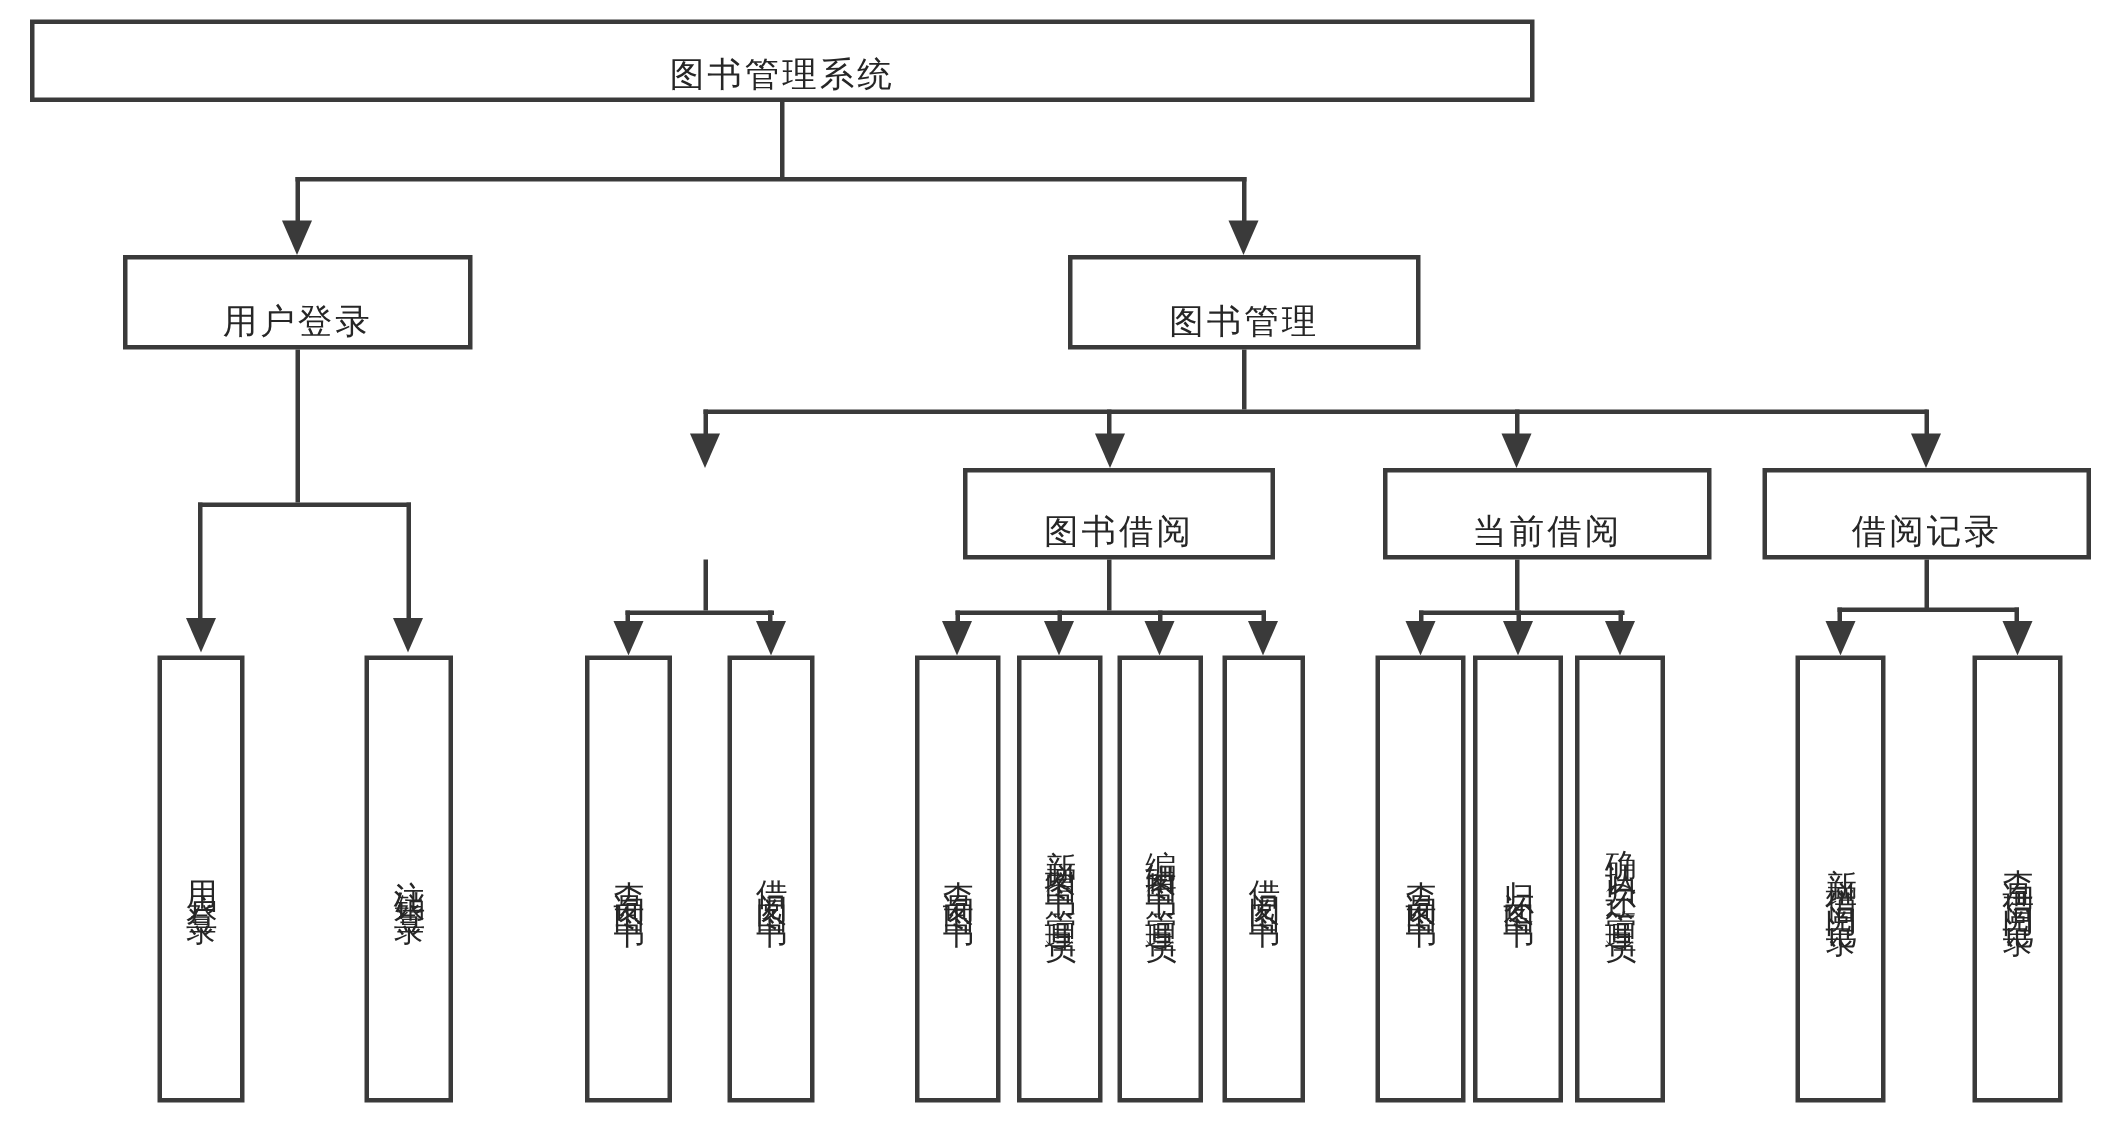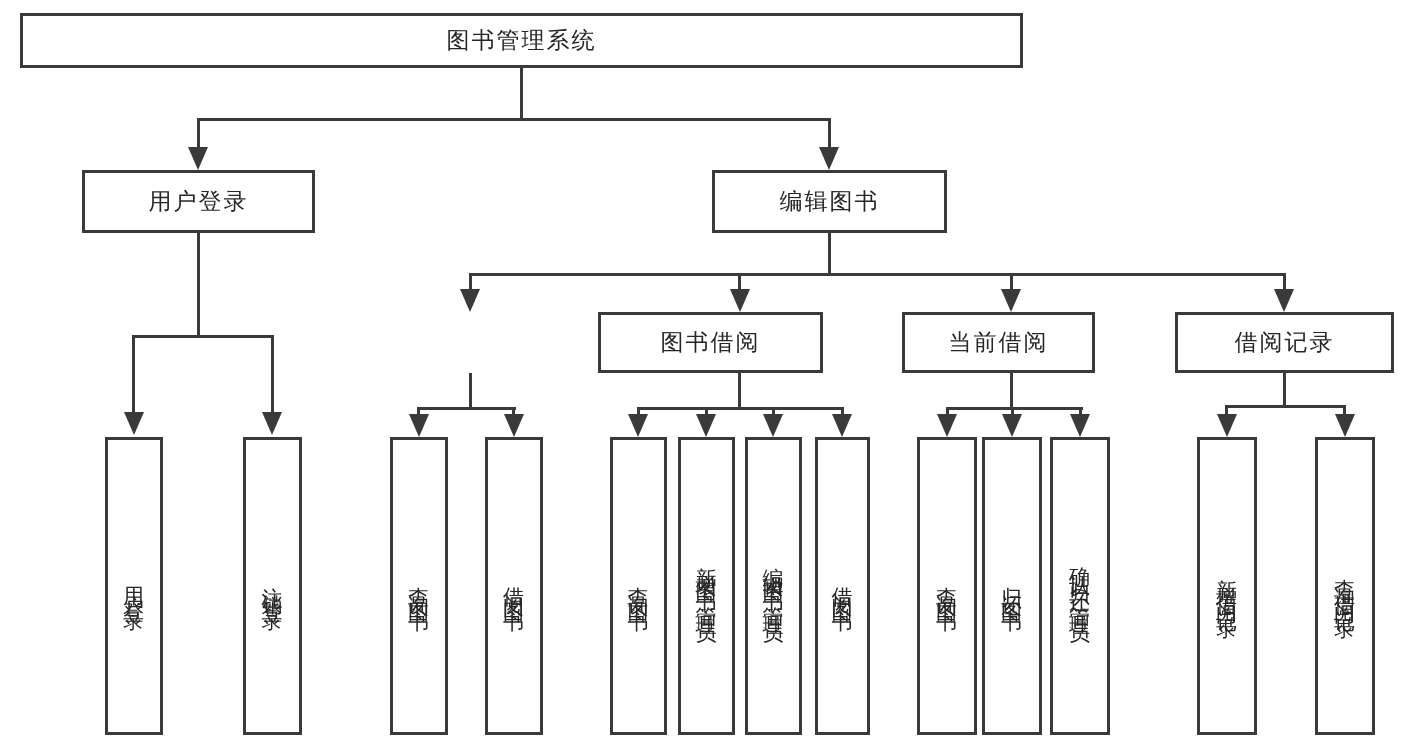--- a/index.html
+++ b/index.html
@@ -3,21 +3,21 @@
 <meta charset="utf-8">
 <style>
   html,body { margin:0; padding:0; background:#ffffff; }
   body { font-family:"Liberation Sans", sans-serif; }
   .canvas {
     position:relative; width:1405px; height:747px; background:#ffffff;
     overflow:hidden; color:#222222;
   }
   .box {
     position:absolute; box-sizing:border-box; border:3px solid #3a3a3a;
-    background:#ffffff; display:flex; align-items:center; justify-content:center;
+    background:#ffffff; display:flex; align-items:flex-end; justify-content:center;
     font-size:23px; color:#262626; letter-spacing:2px;
   }
   .leaf {
     position:absolute; box-sizing:border-box; border:3px solid #3a3a3a;
     background:#ffffff; top:437px; height:298px;
     display:flex; align-items:center; justify-content:center;
   }
   .leaf span {
     writing-mode:vertical-lr; text-orientation:mixed;
     font-size:21px; letter-spacing:8px; color:#262626; line-height:1;
@@ -48,45 +48,45 @@
   <div class="hline" style="left:197px; top:118px; width:634px;"></div>
   <div class="vline" style="left:197px; top:118px; height:30px;"></div>
   <div class="ahead" style="left:188px; top:147px;"></div>
   <div class="vline" style="left:828px; top:118px; height:30px;"></div>
   <div class="ahead" style="left:819px; top:147px;"></div>
 
   <div class="box" style="left:82px; top:170px; width:233px; height:63px;">
     <span>用户登录</span>
   </div>
   <div class="box" style="left:712px; top:170px; width:235px; height:63px;">
-    <span>编辑图书</span>
+    <span>图书管理</span>
   </div>
 
   <div class="vline" style="left:197px; top:233px; height:102px;"></div>
   <div class="hline" style="left:132px; top:335px; width:142px;"></div>
   <div class="vline" style="left:132px; top:335px; height:78px;"></div>
   <div class="ahead" style="left:124px; top:412px;"></div>
   <div class="vline" style="left:271px; top:335px; height:78px;"></div>
   <div class="ahead" style="left:262px; top:412px;"></div>
 
   <div class="vline" style="left:828px; top:233px; height:40px;"></div>
   <div class="hline" style="left:469px; top:273px; width:816px;"></div>
   <div class="vline" style="left:469px;  top:273px; height:18px;"></div>
   <div class="ahead" style="left:460px;  top:289px;"></div>
   <div class="vline" style="left:738px;  top:273px; height:18px;"></div>
   <div class="ahead" style="left:730px;  top:289px;"></div>
   <div class="vline" style="left:1010px; top:273px; height:18px;"></div>
   <div class="ahead" style="left:1001px; top:289px;"></div>
   <div class="vline" style="left:1283px; top:273px; height:18px;"></div>
   <div class="ahead" style="left:1274px; top:289px;"></div>
 
-  <div class="box" style="left:598px; top:312px; width:225px; height:61px;">
+  <div class="box" style="left:642px; top:312px; width:208px; height:61px;">
     <span>图书借阅</span>
   </div>
-  <div class="box" style="left:902px; top:312px; width:193px; height:61px;">
+  <div class="box" style="left:922px; top:312px; width:219px; height:61px;">
     <span>当前借阅</span>
   </div>
   <div class="box" style="left:1175px; top:312px; width:219px; height:61px;">
     <span>借阅记录</span>
   </div>
 
   <div class="vline" style="left:469px; top:373px; height:34px;"></div>
   <div class="hline" style="left:417px; top:407px; width:99px;"></div>
   <div class="vline" style="left:417px; top:407px; height:10px;"></div>
   <div class="ahead" style="left:409px; top:414px;"></div>

